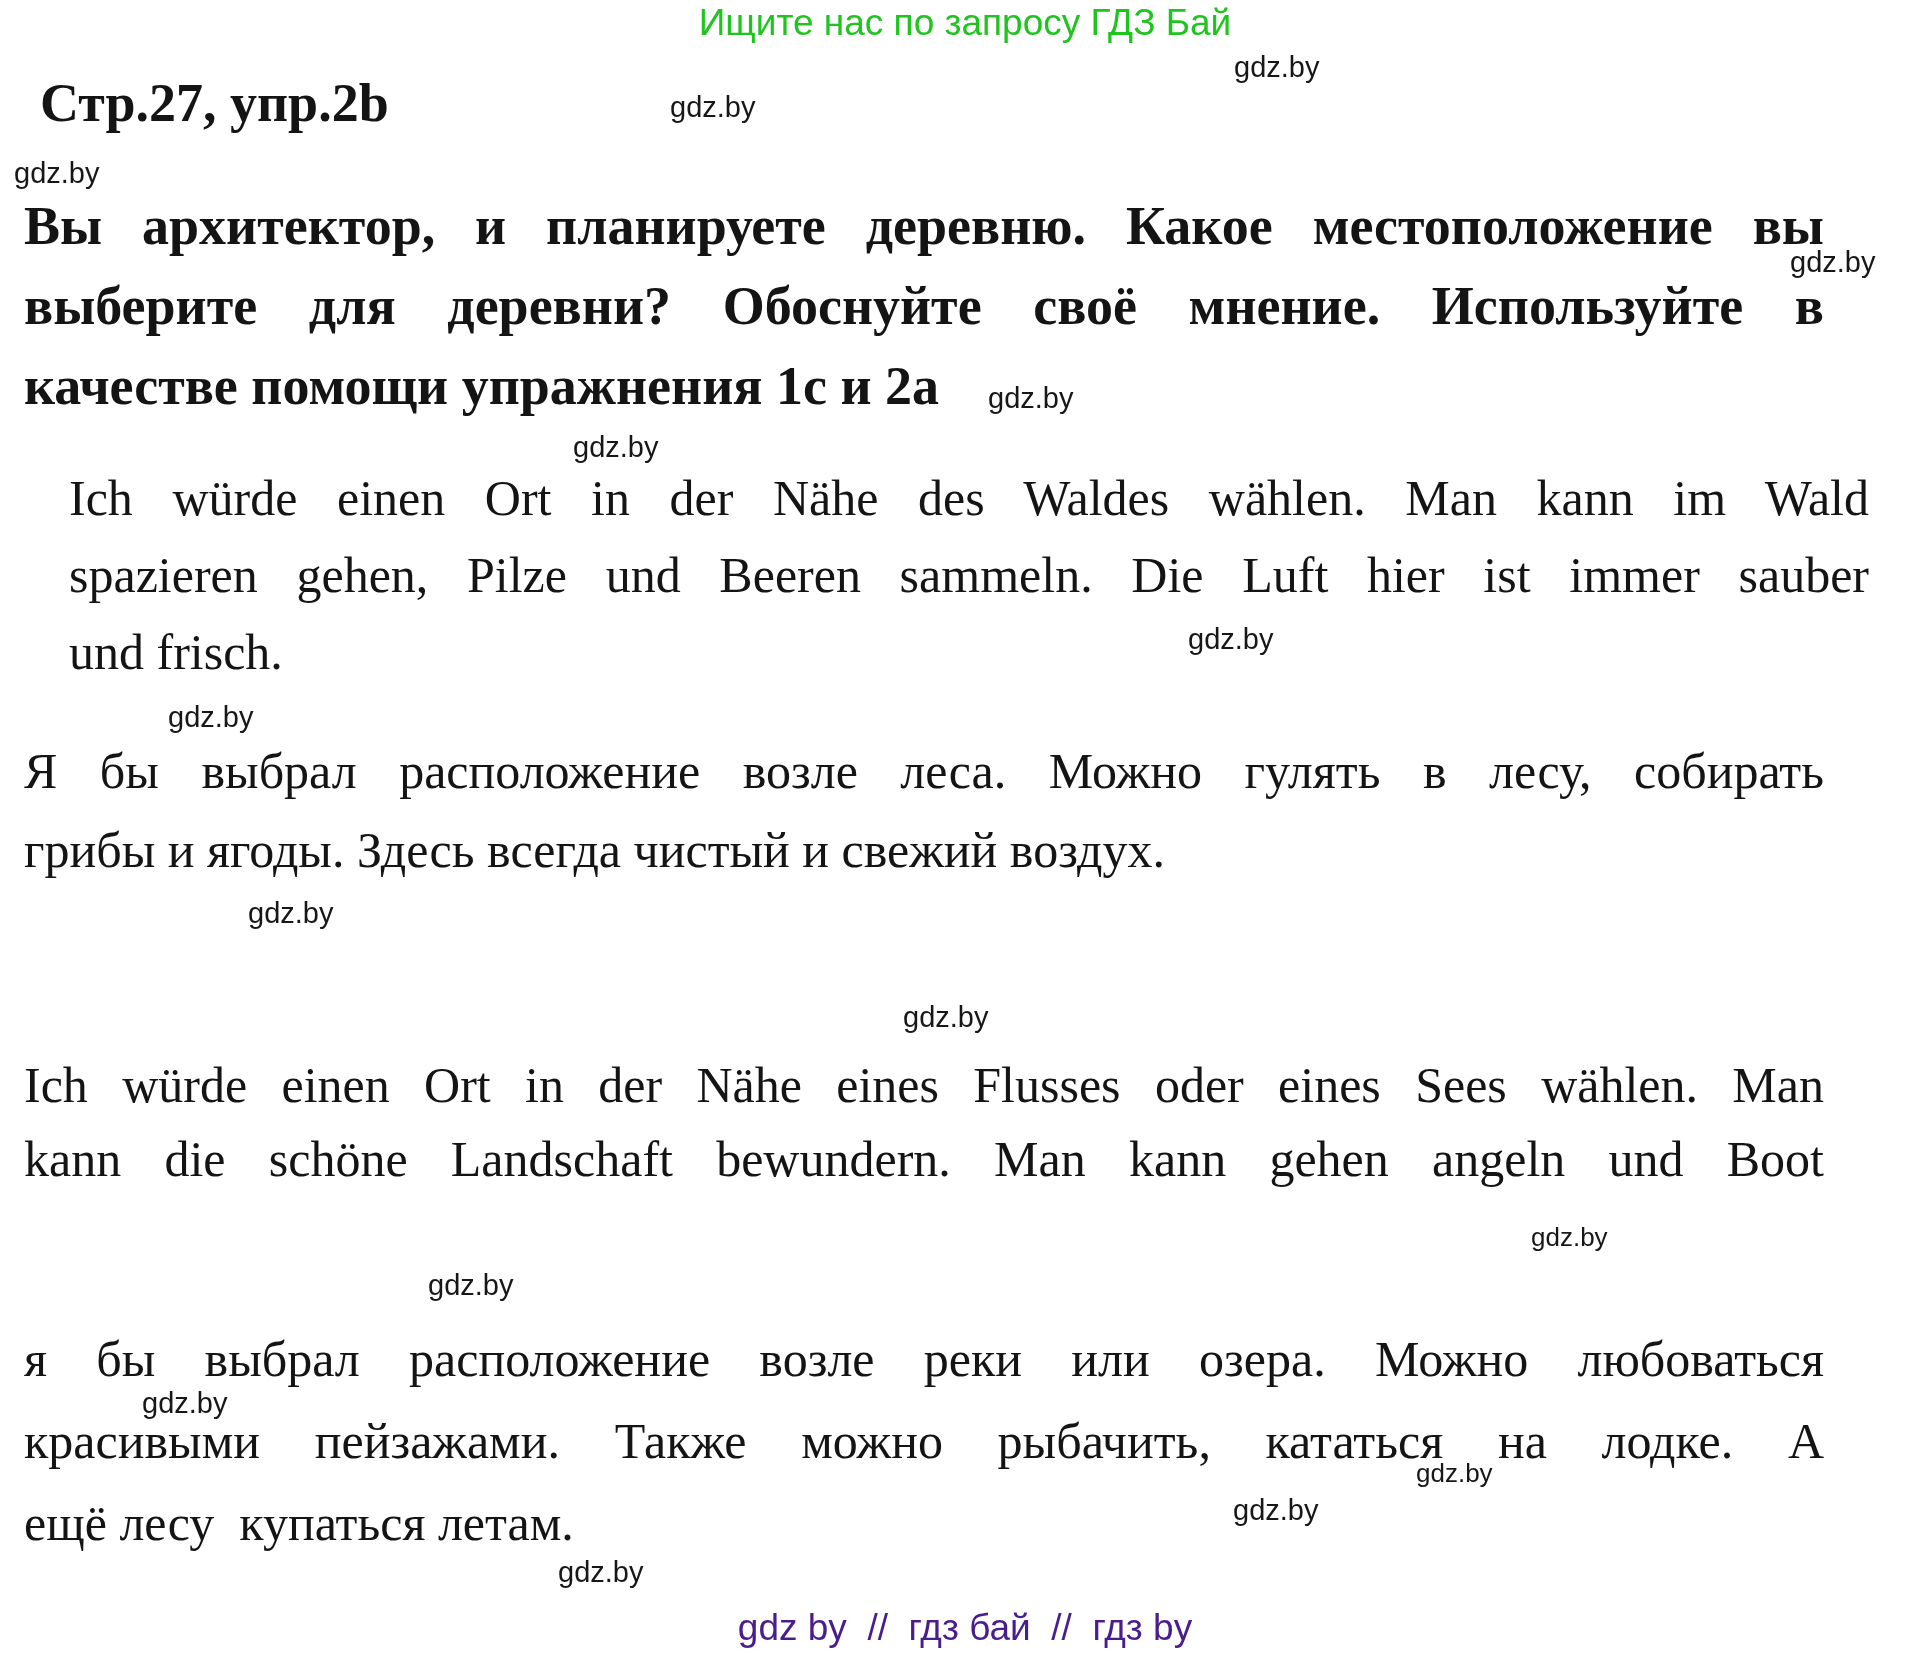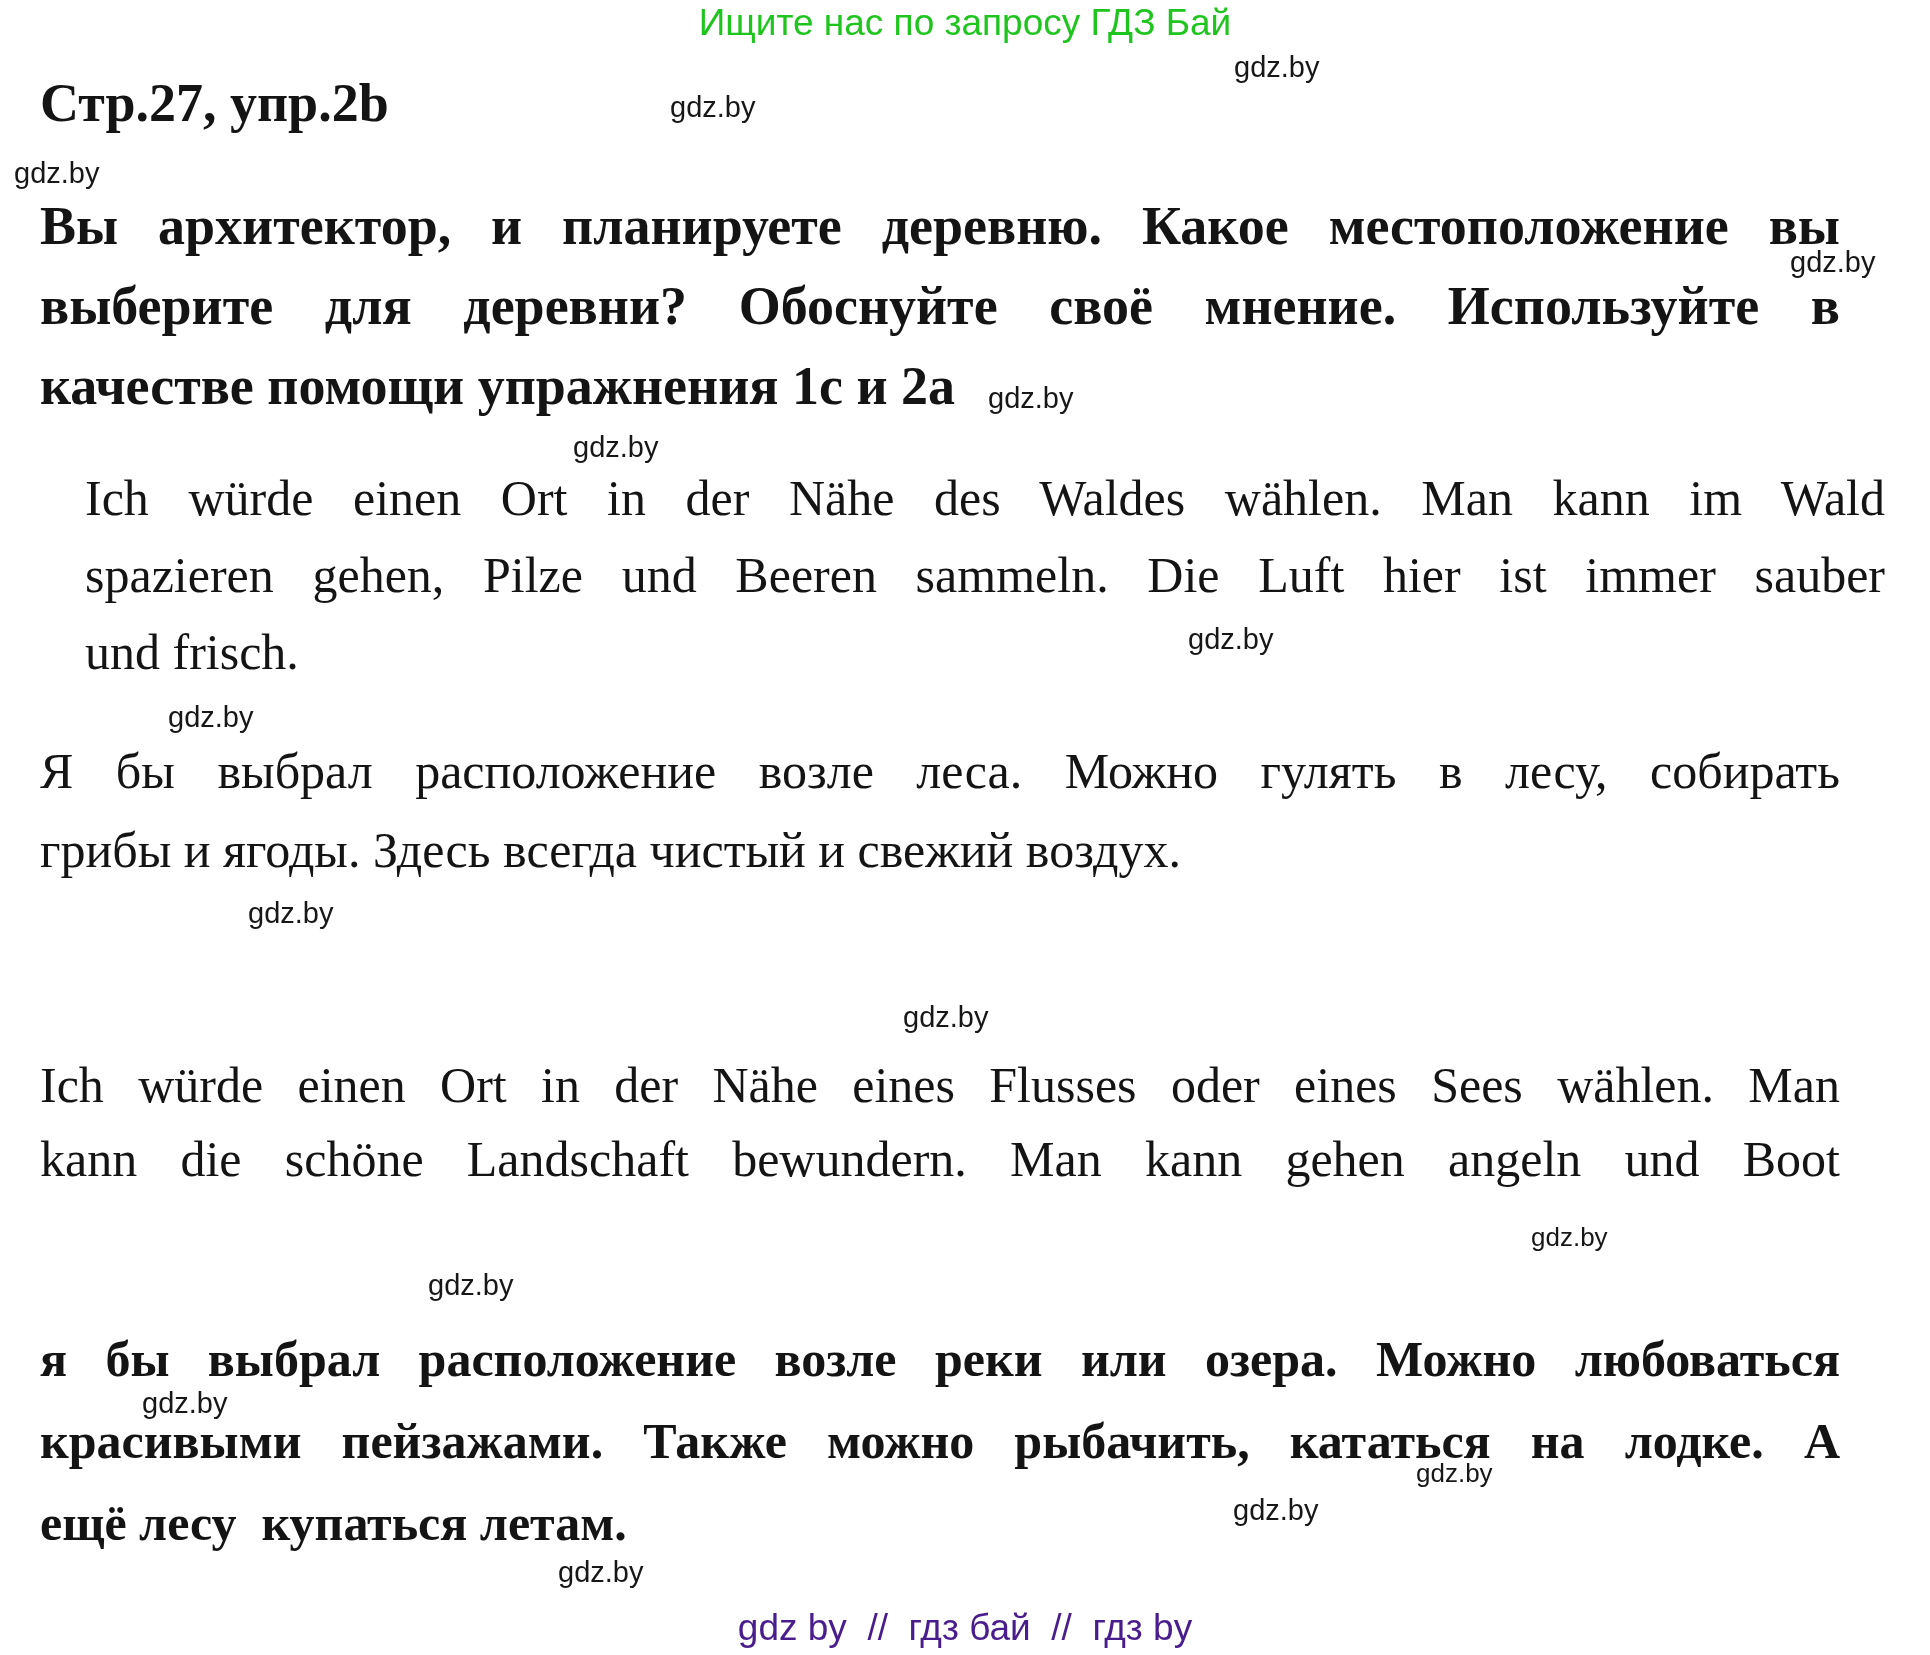--- a/index.html
+++ b/index.html
@@ -24,41 +24,41 @@
     font-size:29px;line-height:30px;
     color:#171717;
     white-space:pre;
   }
   .heading{
     position:absolute;left:40px;top:74px;
     font-size:54px;font-weight:bold;line-height:58px;
     white-space:pre;
   }
   .textblock{
-    position:absolute;left:40px;width:1800px;
+    position:absolute;left:24px;width:1800px;
   }
   .line{
     display:block;
     text-align:justify;
     text-align-last:justify;
   }
   .line.last{
     text-align:left;
     text-align-last:left;
     white-space:pre;
   }
   .task{top:186px;font-size:54px;font-weight:bold;}
   .task .line{height:80px;line-height:80px;}
   .p1{top:460px;font-size:50px;margin-left:45px;}
   .p1 .line{height:77px;line-height:77px;}
   .p2{top:732px;font-size:50px;}
   .p2 .line{height:79px;line-height:79px;}
   .p3{top:1048px;font-size:50px;}
   .p3 .line{height:74px;line-height:74px;}
-  .p4{top:1318px;font-size:50px;font-weight:bold;}
+  .p4{top:1318px;font-size:50px;}
   .p4 .line{height:82px;line-height:82px;}
   .footer{
     position:absolute;top:1608px;left:0;width:100%;
     text-align:center;
     font-family:"Liberation Sans", sans-serif;
     font-size:37px;line-height:40px;
     color:#4a1d8c;
     white-space:pre;
   }
 </style>

